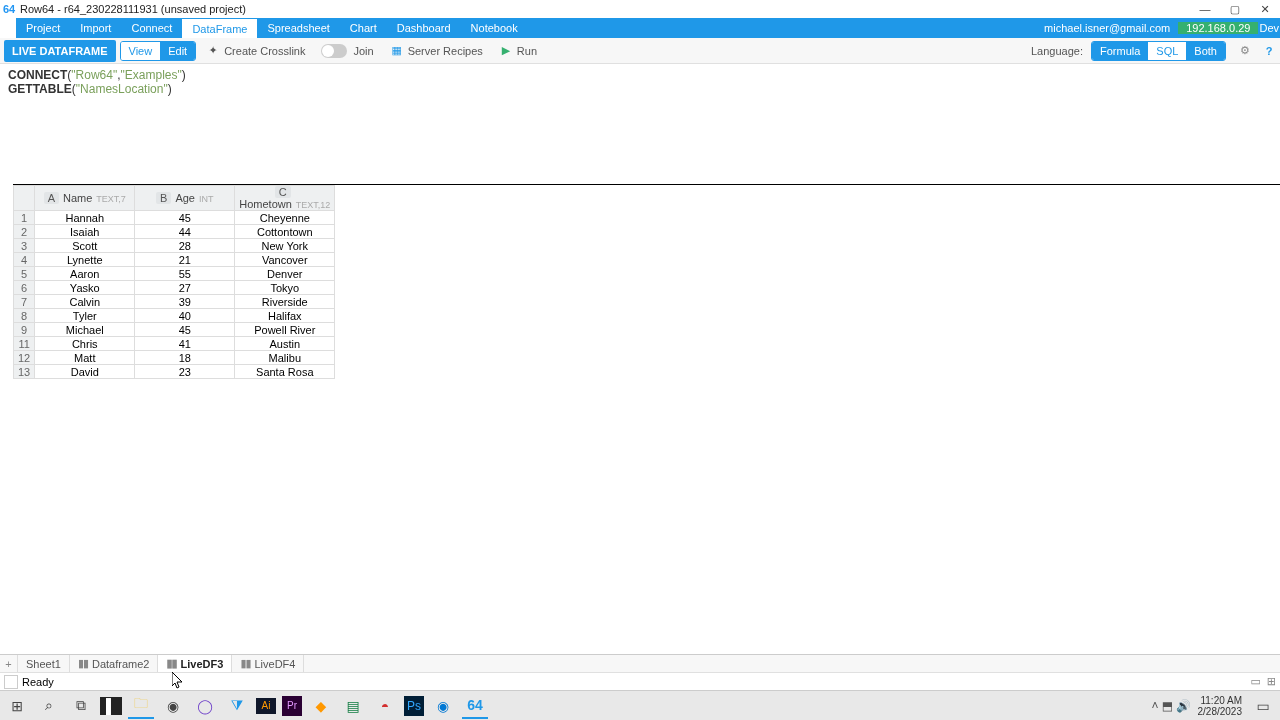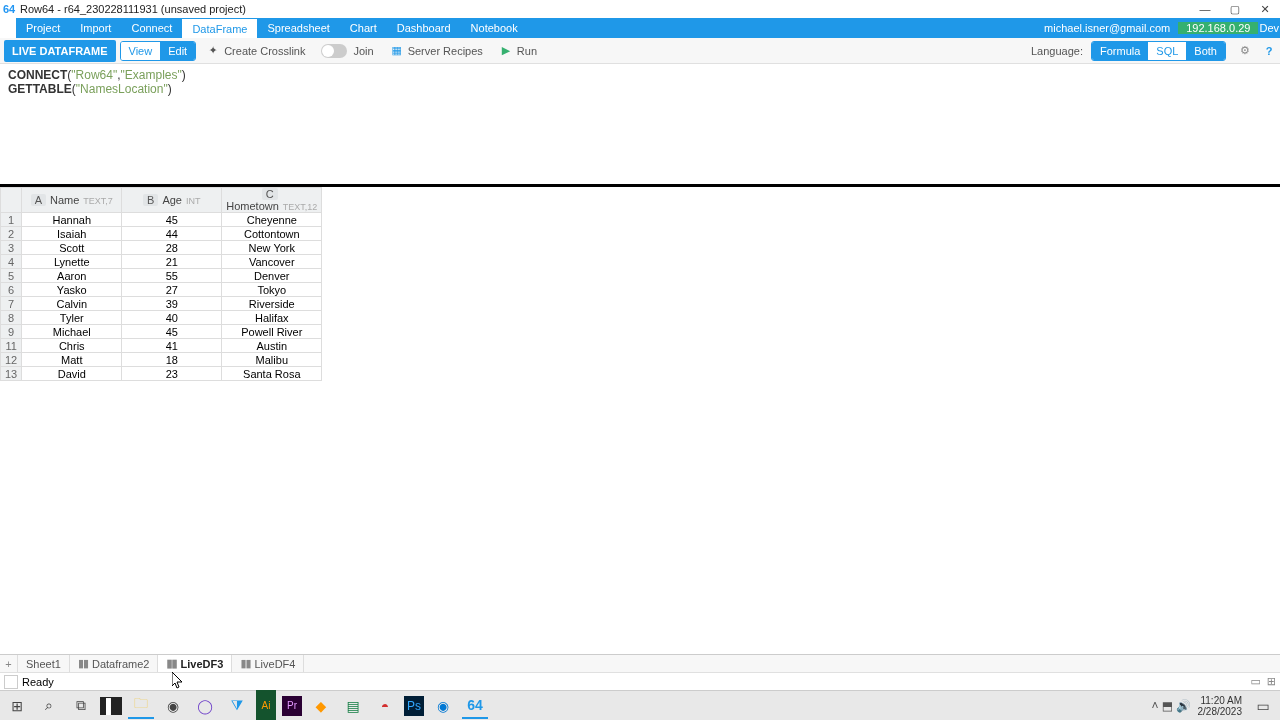--- a/index.html
+++ b/index.html
@@ -40,21 +40,21 @@
 .gear { width:18px;height:18px;color:#888;margin-left:6px;display:flex;align-items:center;justify-content:center;}
 .help { width:14px;height:14px;color:#1f98e8;margin-left:4px;font-weight:bold;display:flex;align-items:center;justify-content:center;}
 
 
 .codearea { background:#fff; padding:4px 8px 0 8px; font-family: Consolas, "Courier New", monospace; font-size:12px; line-height:14px; height:120px; }
 .kw { color:#333; font-weight:bold; }
 .paren { color:#333; }
 .str { color:#7aa05b; }
 
 
-.gridwrap { display:flex; flex:1; border-top:3px solid #000000; overflow:hidden; }
+.gridwrap { display:flex; flex:1; border-top:1px solid #000000; overflow:hidden;margin-left:13px; }
 .grid { flex:1; overflow:auto; }
 table.datagrid { border-collapse:collapse; font-size:11px; }
 .datagrid th, .datagrid td { border:1px solid #ddd; height:14px; text-align:center; padding:0 4px; }
 .datagrid th { background:#eef0f1; font-weight:normal; color:#444; }
 .datagrid .rownum { background:#eef0f1; width:18px; color:#666; }
 .colhdr .ltr { display:inline-block; background:#e2e5e7; border-radius:2px; padding:0 4px; margin-right:4px; color:#555;}
 .colhdr .typ { color:#aaa; font-size:9px; margin-left:4px; }
 .colA { width:100px; }
 .colB { width:100px; }
 .colC { width:100px; }
@@ -282,21 +282,21 @@
 
 <div class="taskbar">
   <div class="tb">⊞</div>
   <div class="tb">⌕</div>
   <div class="tb">⧉</div>
   <div class="tb" style="background:#222;color:#fff;width:22px;height:18px;">▌</div>
   <div class="tb active" style="color:#f2c94c;">🗀</div>
   <div class="tb">◉</div>
   <div class="tb" style="color:#6e40c9;">◯</div>
   <div class="tb" style="color:#1f98e8;">⧩</div>
-  <div class="tb" style="background:#14532d;color:#ff9a00;width:20px;height:31px;font-size:10px;">Ai</div>
+  <div class="tb" style="background:#0f172a;color:#ff9a00;width:20px;height:16px;font-size:10px;">Ai</div>
   <div class="tb" style="background:#2a0033;color:#e398ff;width:20px;height:20px;font-size:10px;">Pr</div>
   <div class="tb" style="color:#ff9800;">◆</div>
   <div class="tb" style="color:#107c41;">▤</div>
   <div class="tb" style="color:#d32f2f;">◓</div>
   <div class="tb" style="background:#001e36;color:#31a8ff;width:20px;height:20px;font-size:12px;">Ps</div>
   <div class="tb" style="color:#0078d4;">◉</div>
   <div class="tb active" style="color:#1f98e8;font-weight:bold;">64</div>
   <div class="tbspacer"></div>
   <div class="tray">˄ ⬒ 🔊</div>
   <div class="clock">

